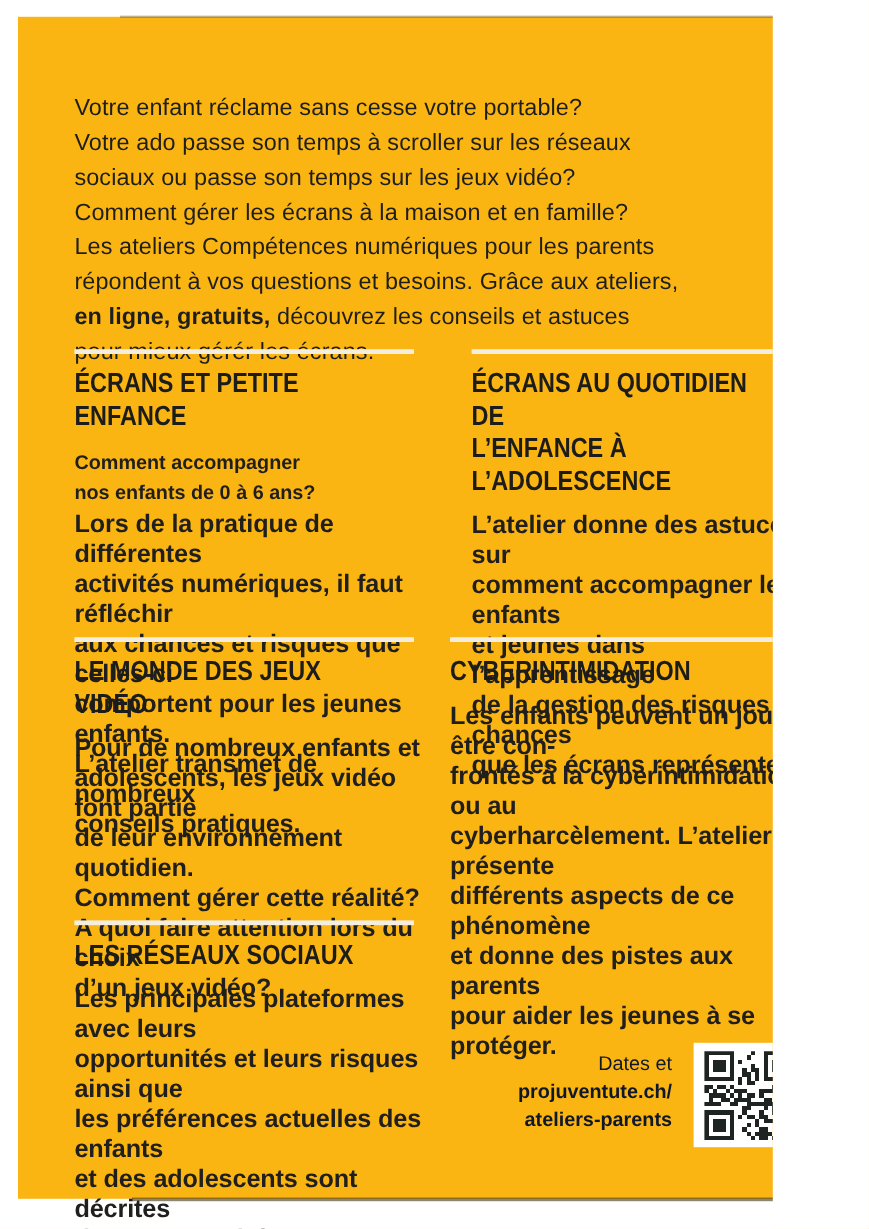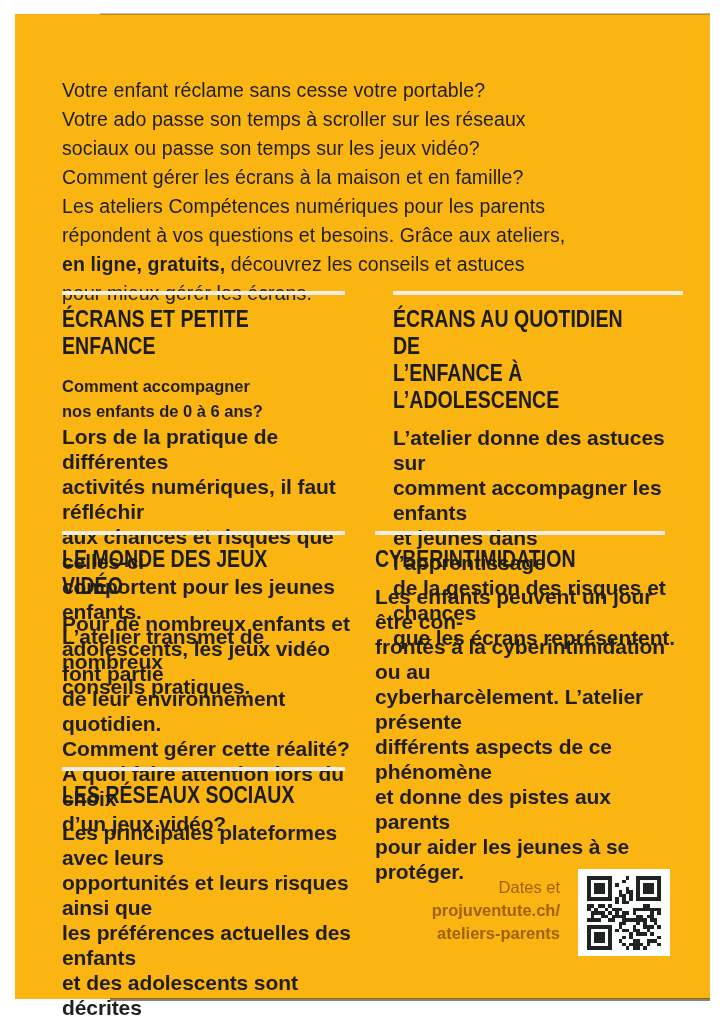--- a/index.html
+++ b/index.html
@@ -1,16 +1,16 @@
 <!DOCTYPE html>
 <html><head>
 <meta charset="utf-8">
 <style>
   html,body{margin:0;padding:0;background:#ffffff;}
-  #flyer{position:relative;width:724px;height:1024px;background:#ffffff;overflow:hidden;
+  #flyer{position:relative;width:644px;height:1024px;background:#ffffff;overflow:hidden;
          font-family:"Liberation Sans","DejaVu Sans",sans-serif;color:#201f1d;}
   #paper{position:absolute;left:15px;top:14px;width:695px;height:985px;background:#fbb513;}
   
   .edge-top{position:absolute;left:100px;top:13px;width:610px;height:2px;background:rgba(90,60,5,0.35);}
   .edge-bottom{position:absolute;left:110px;top:998px;width:600px;height:3px;background:rgba(45,32,6,0.55);}
 
   .pre{white-space:pre-line;}
   #intro{position:absolute;left:62px;top:56px;width:590px;font-size:19.5px;line-height:29px;
          color:#1e1e1c;letter-spacing:0.1px;}
   #intro strong{font-weight:700;}
@@ -20,21 +20,21 @@
   .sec .rule{width:283px;}
   .sec.right .rule{width:290px;}
   .h{margin:0;font-size:23px;line-height:27px;font-weight:700;color:#1c1c1a;
      transform:scaleX(0.85);transform-origin:left top;letter-spacing:0px;white-space:pre-line;}
   .sub{margin:14px 0 0 0;font-size:16.5px;line-height:25px;font-weight:700;white-space:pre-line;}
   .body{margin:0;font-size:21px;line-height:25px;white-space:pre-line;letter-spacing:-0.1px;font-weight:bold;}
   .sub + .body{margin-top:0;}
   .h + .body{margin-top:11px;}
 
   #footer-note{position:absolute;left:310px;top:876px;width:250px;text-align:right;
-               font-size:16.5px;line-height:23px;color:#a16207;}
+               font-size:16.5px;line-height:23px;color:#0f172a;}
   #footer-note .b{font-weight:700;}
 
   #qr-box{position:absolute;left:578px;top:869px;width:92px;height:87px;background:#ffffff;
           display:flex;align-items:center;justify-content:center;}
   #qr-box svg{display:block;}
 </style>
 </head>
 <body>
 
 <div id="flyer">

